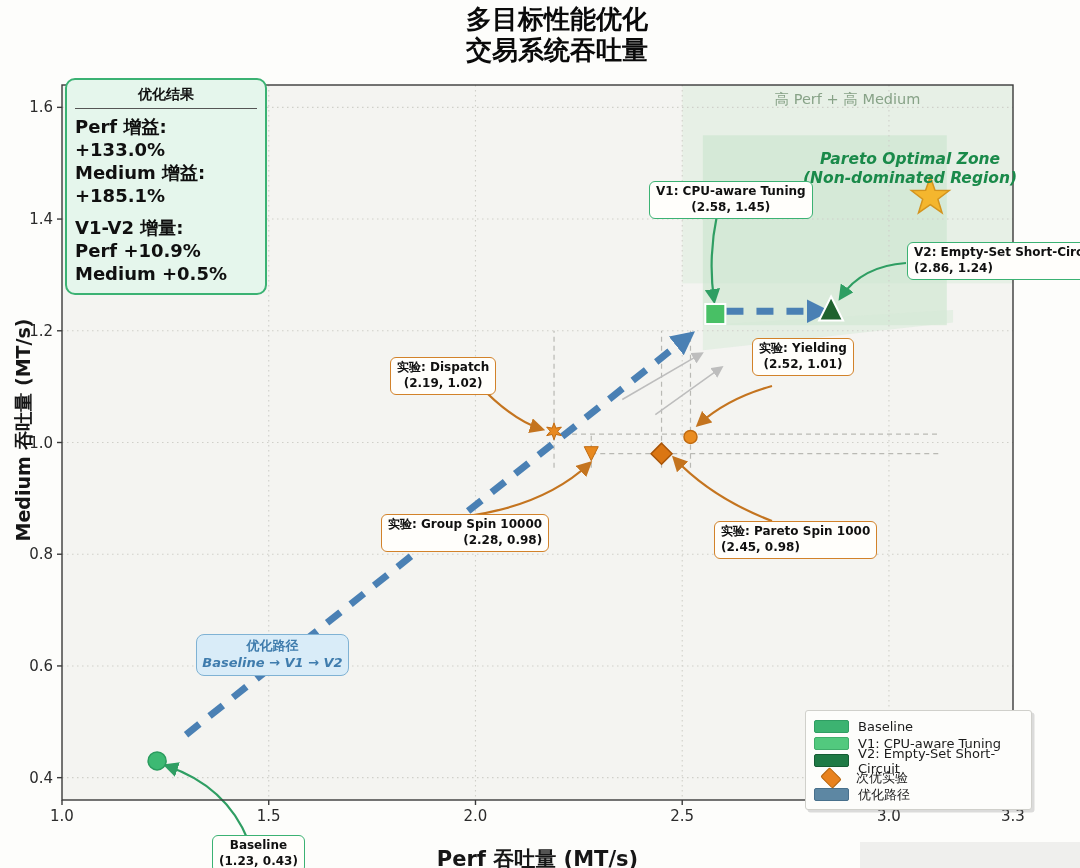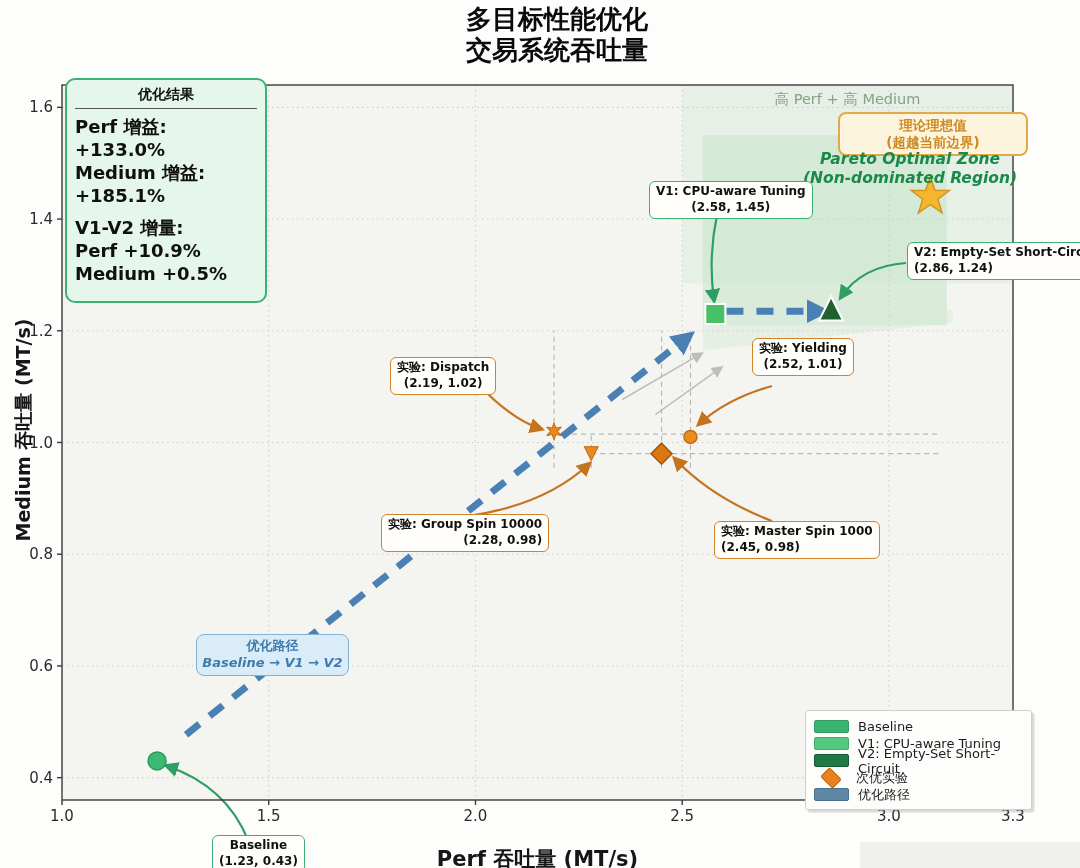--- a/index.html
+++ b/index.html
@@ -6,21 +6,21 @@
   #stage{position:relative;width:1080px;height:868px;background:#fdfdfb;overflow:hidden;
          font-family:"DejaVu Sans",sans-serif;}
   .abs{position:absolute;}
   .chart-title{top:4px;left:4px;right:0;padding-left:30px;text-align:center;
                font-weight:bold;font-size:26px;line-height:1.18;color:#0a0a0a;}
   .x-label{top:829px;left:62px;width:951px;text-align:center;font-weight:bold;
            font-size:21px;color:#161616;margin-top:16px;}
   .y-label{top:430px;left:24px;transform:translate(-50%,-50%) rotate(-90deg);
            white-space:nowrap;font-weight:bold;font-size:19px;color:#161616;}
   .stats-box{left:65px;top:78px;width:182px;background:#e5f6ec;border:2px solid #3bb273;
-             border-radius:10px;padding:6px 8px 16px 8px;color:#101010;}
+             border-radius:10px;padding:6px 8px 8px 8px;color:#101010;}
   .stats-title{text-align:center;font-weight:bold;font-size:14px;padding-bottom:4px;
                border-bottom:1.5px solid #555;margin-bottom:6px;}
   .stats-line{font-weight:bold;font-size:18px;line-height:1.28;}
   .stats-gap{height:9px;}
   .quadrant-label{left:770px;top:90px;width:155px;text-align:center;font-size:14.5px;
                   color:#87a287;font-weight:500;}
   .ideal-box{left:838px;top:112px;width:176px;background:#fdf4de;border:2px solid #e2a84a;
              border-radius:8px;padding:3px 5px;text-align:center;color:#cd8a20;
              font-weight:bold;font-size:13.5px;line-height:1.25;}
   .pareto-label{left:798px;top:150px;width:224px;text-align:center;color:#1a8a4a;
@@ -147,24 +147,20 @@
     <div class="stats-line">Perf 增益: +133.0%</div>
     <div class="stats-line">Medium 增益: +185.1%</div>
     <div class="stats-gap"></div>
     <div class="stats-line">V1-V2 增量:</div>
     <div class="stats-line">Perf +10.9%</div>
     <div class="stats-line">Medium +0.5%</div>
   </div>
 
   <div class="abs quadrant-label">高 Perf + 高 Medium</div>
 
-  <div class="abs ideal-box">
-    <div>理论理想值</div>
-    <div>(超越当前边界)</div>
-  </div>
 
   <div class="abs pareto-label">
     <div>Pareto Optimal Zone</div>
     <div>(Non-dominated Region)</div>
   </div>
 
   <div class="abs path-box">
     <div>优化路径</div>
     <div class="l2">Baseline → V1 → V2</div>
   </div>
@@ -187,21 +183,21 @@
   </div>
   <div class="abs ann-box ann-orange" style="left:752px;top:338px">
     <div class="c1">实验: Yielding</div>
     <div class="c2">(2.52, 1.01)</div>
   </div>
   <div class="abs ann-box ann-orange al-right" style="left:381px;top:514px">
     <div class="c1">实验: Group Spin 10000</div>
     <div class="c2">(2.28, 0.98)</div>
   </div>
   <div class="abs ann-box ann-orange al-left" style="left:714px;top:521px">
-    <div class="c1">实验: Master Spin 1000</div>
+    <div class="c1">实验: Pareto Spin 1000</div>
     <div class="c2">(2.45, 0.98)</div>
   </div>
 
   <div class="abs legend">
     <div class="legend-row">
       <div class="legend-swatch" style="background: rgb(60, 179, 113); border: 1px solid rgb(47, 158, 99);"></div>
       <div class="legend-text">Baseline</div>
     </div>
     <div class="legend-row">
       <div class="legend-swatch" style="background: rgb(82, 201, 126); border: 1px solid rgb(63, 174, 107);"></div>

